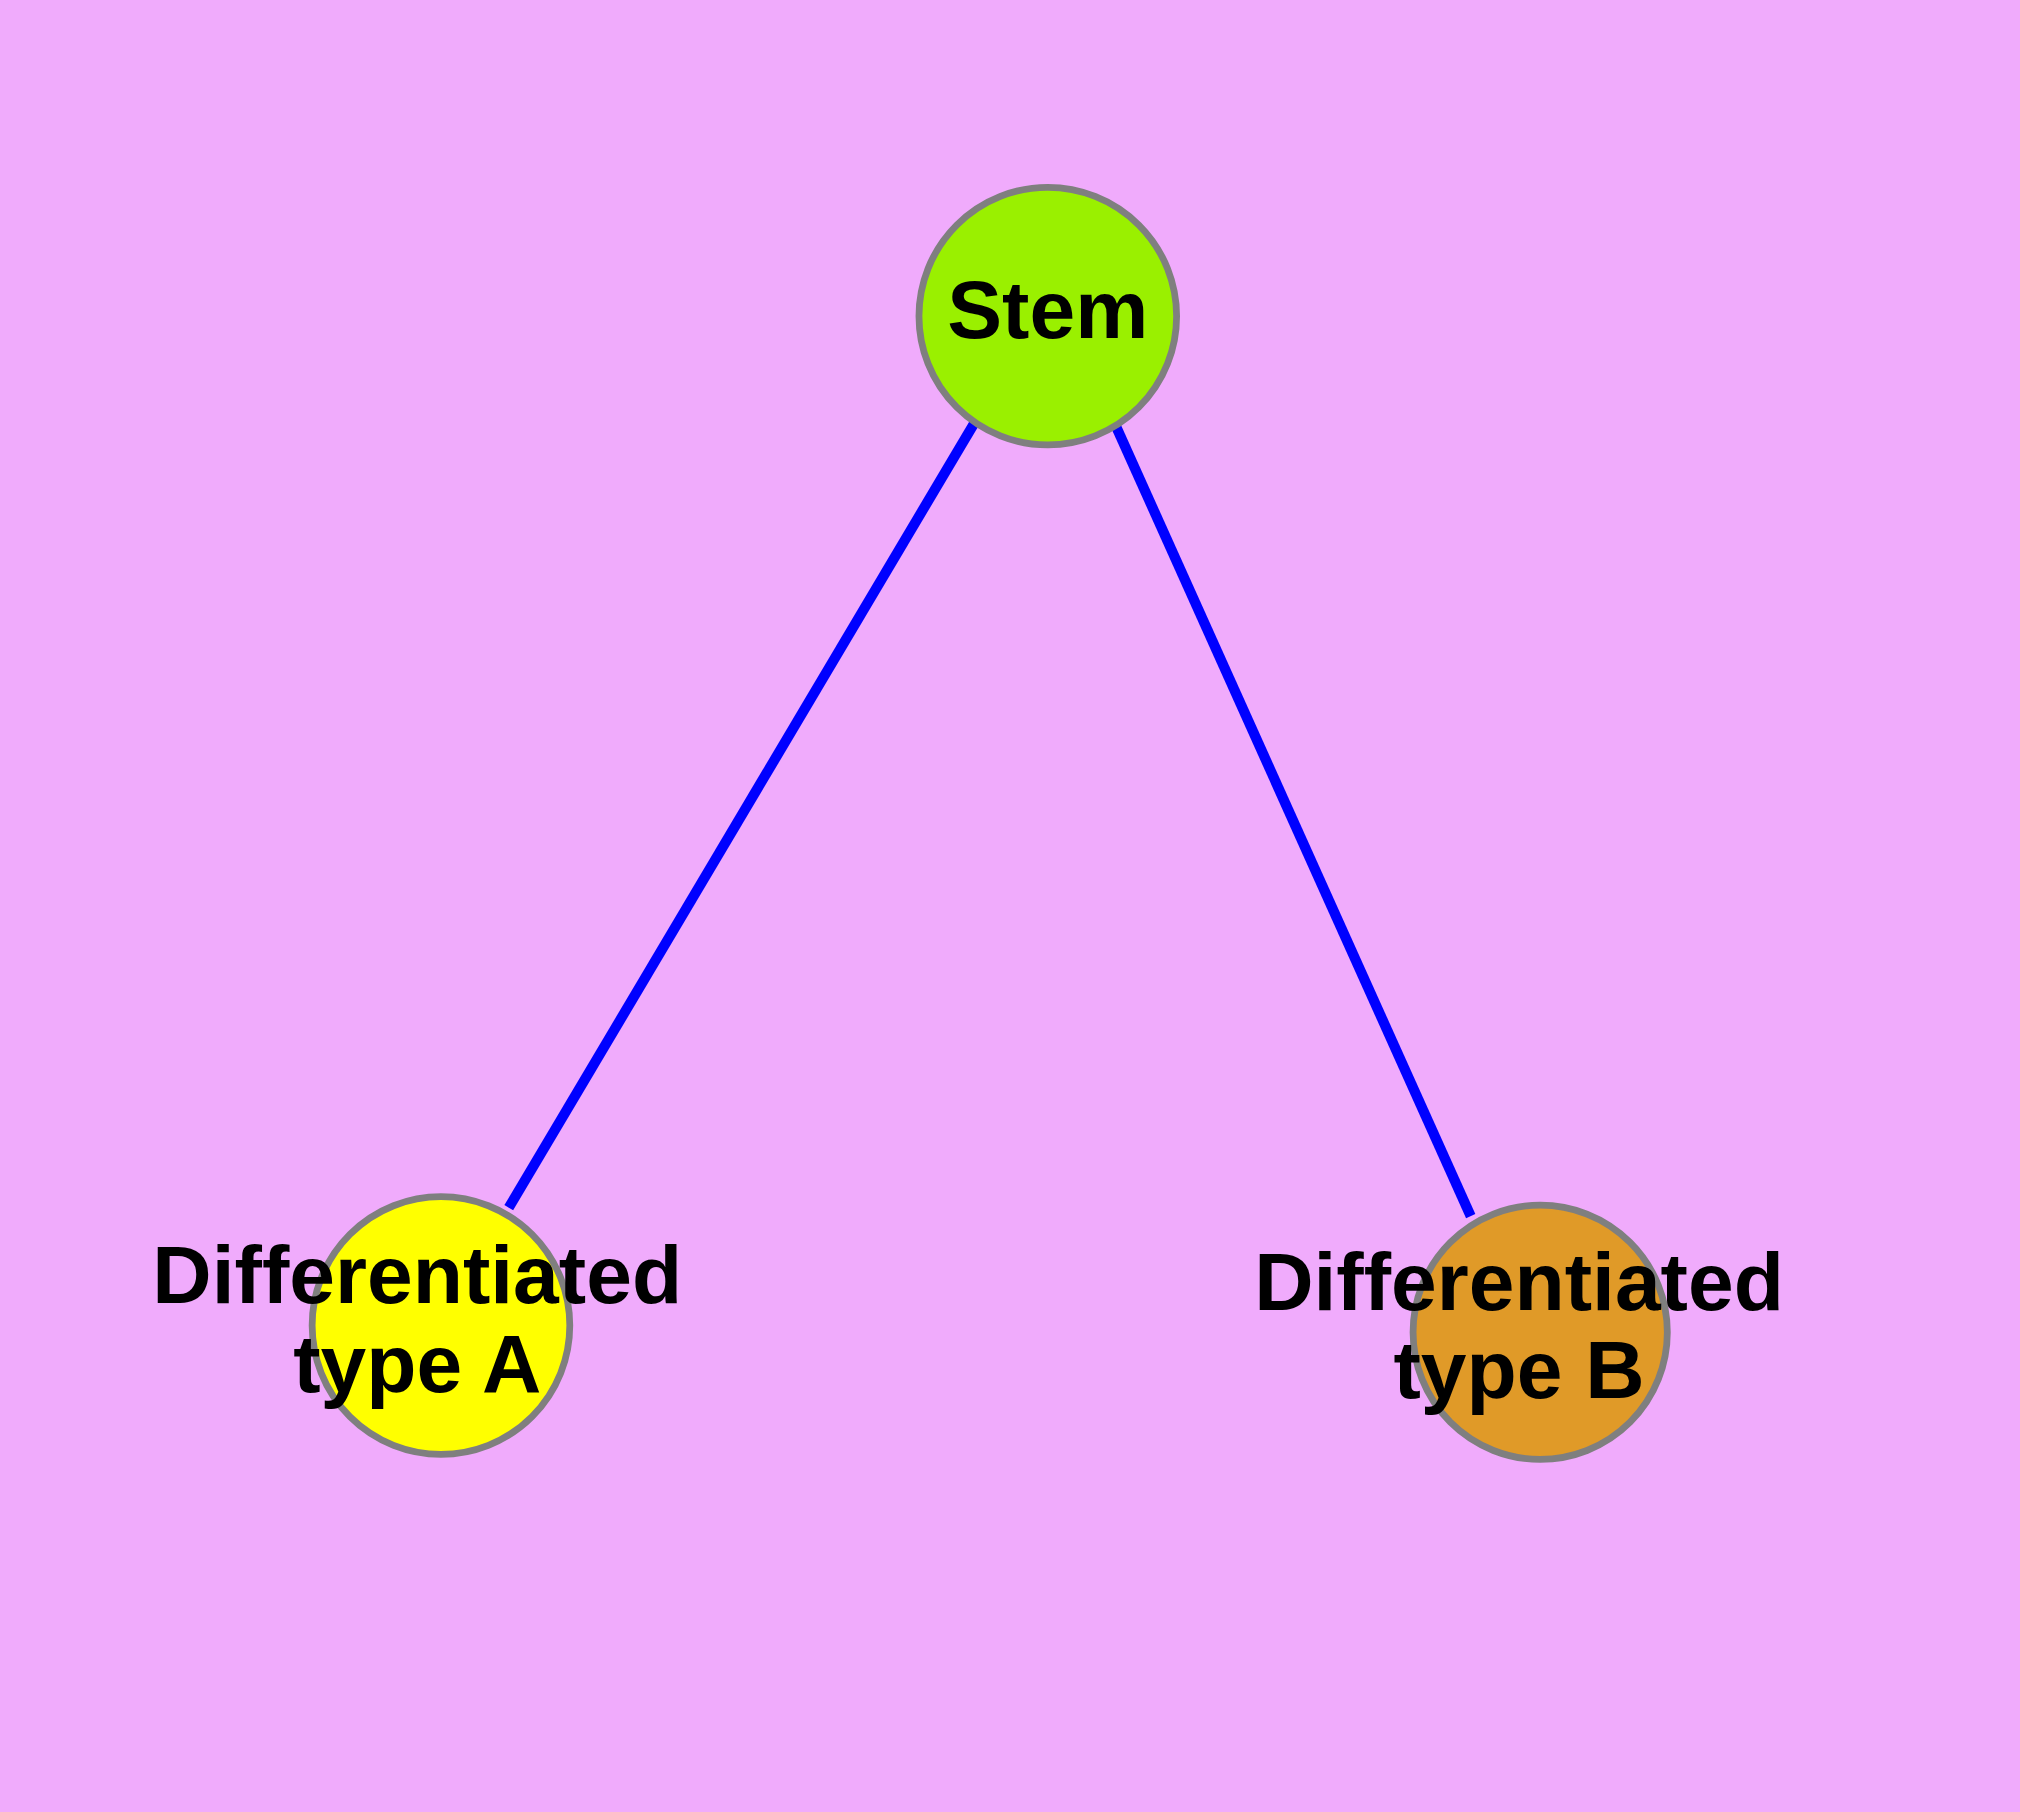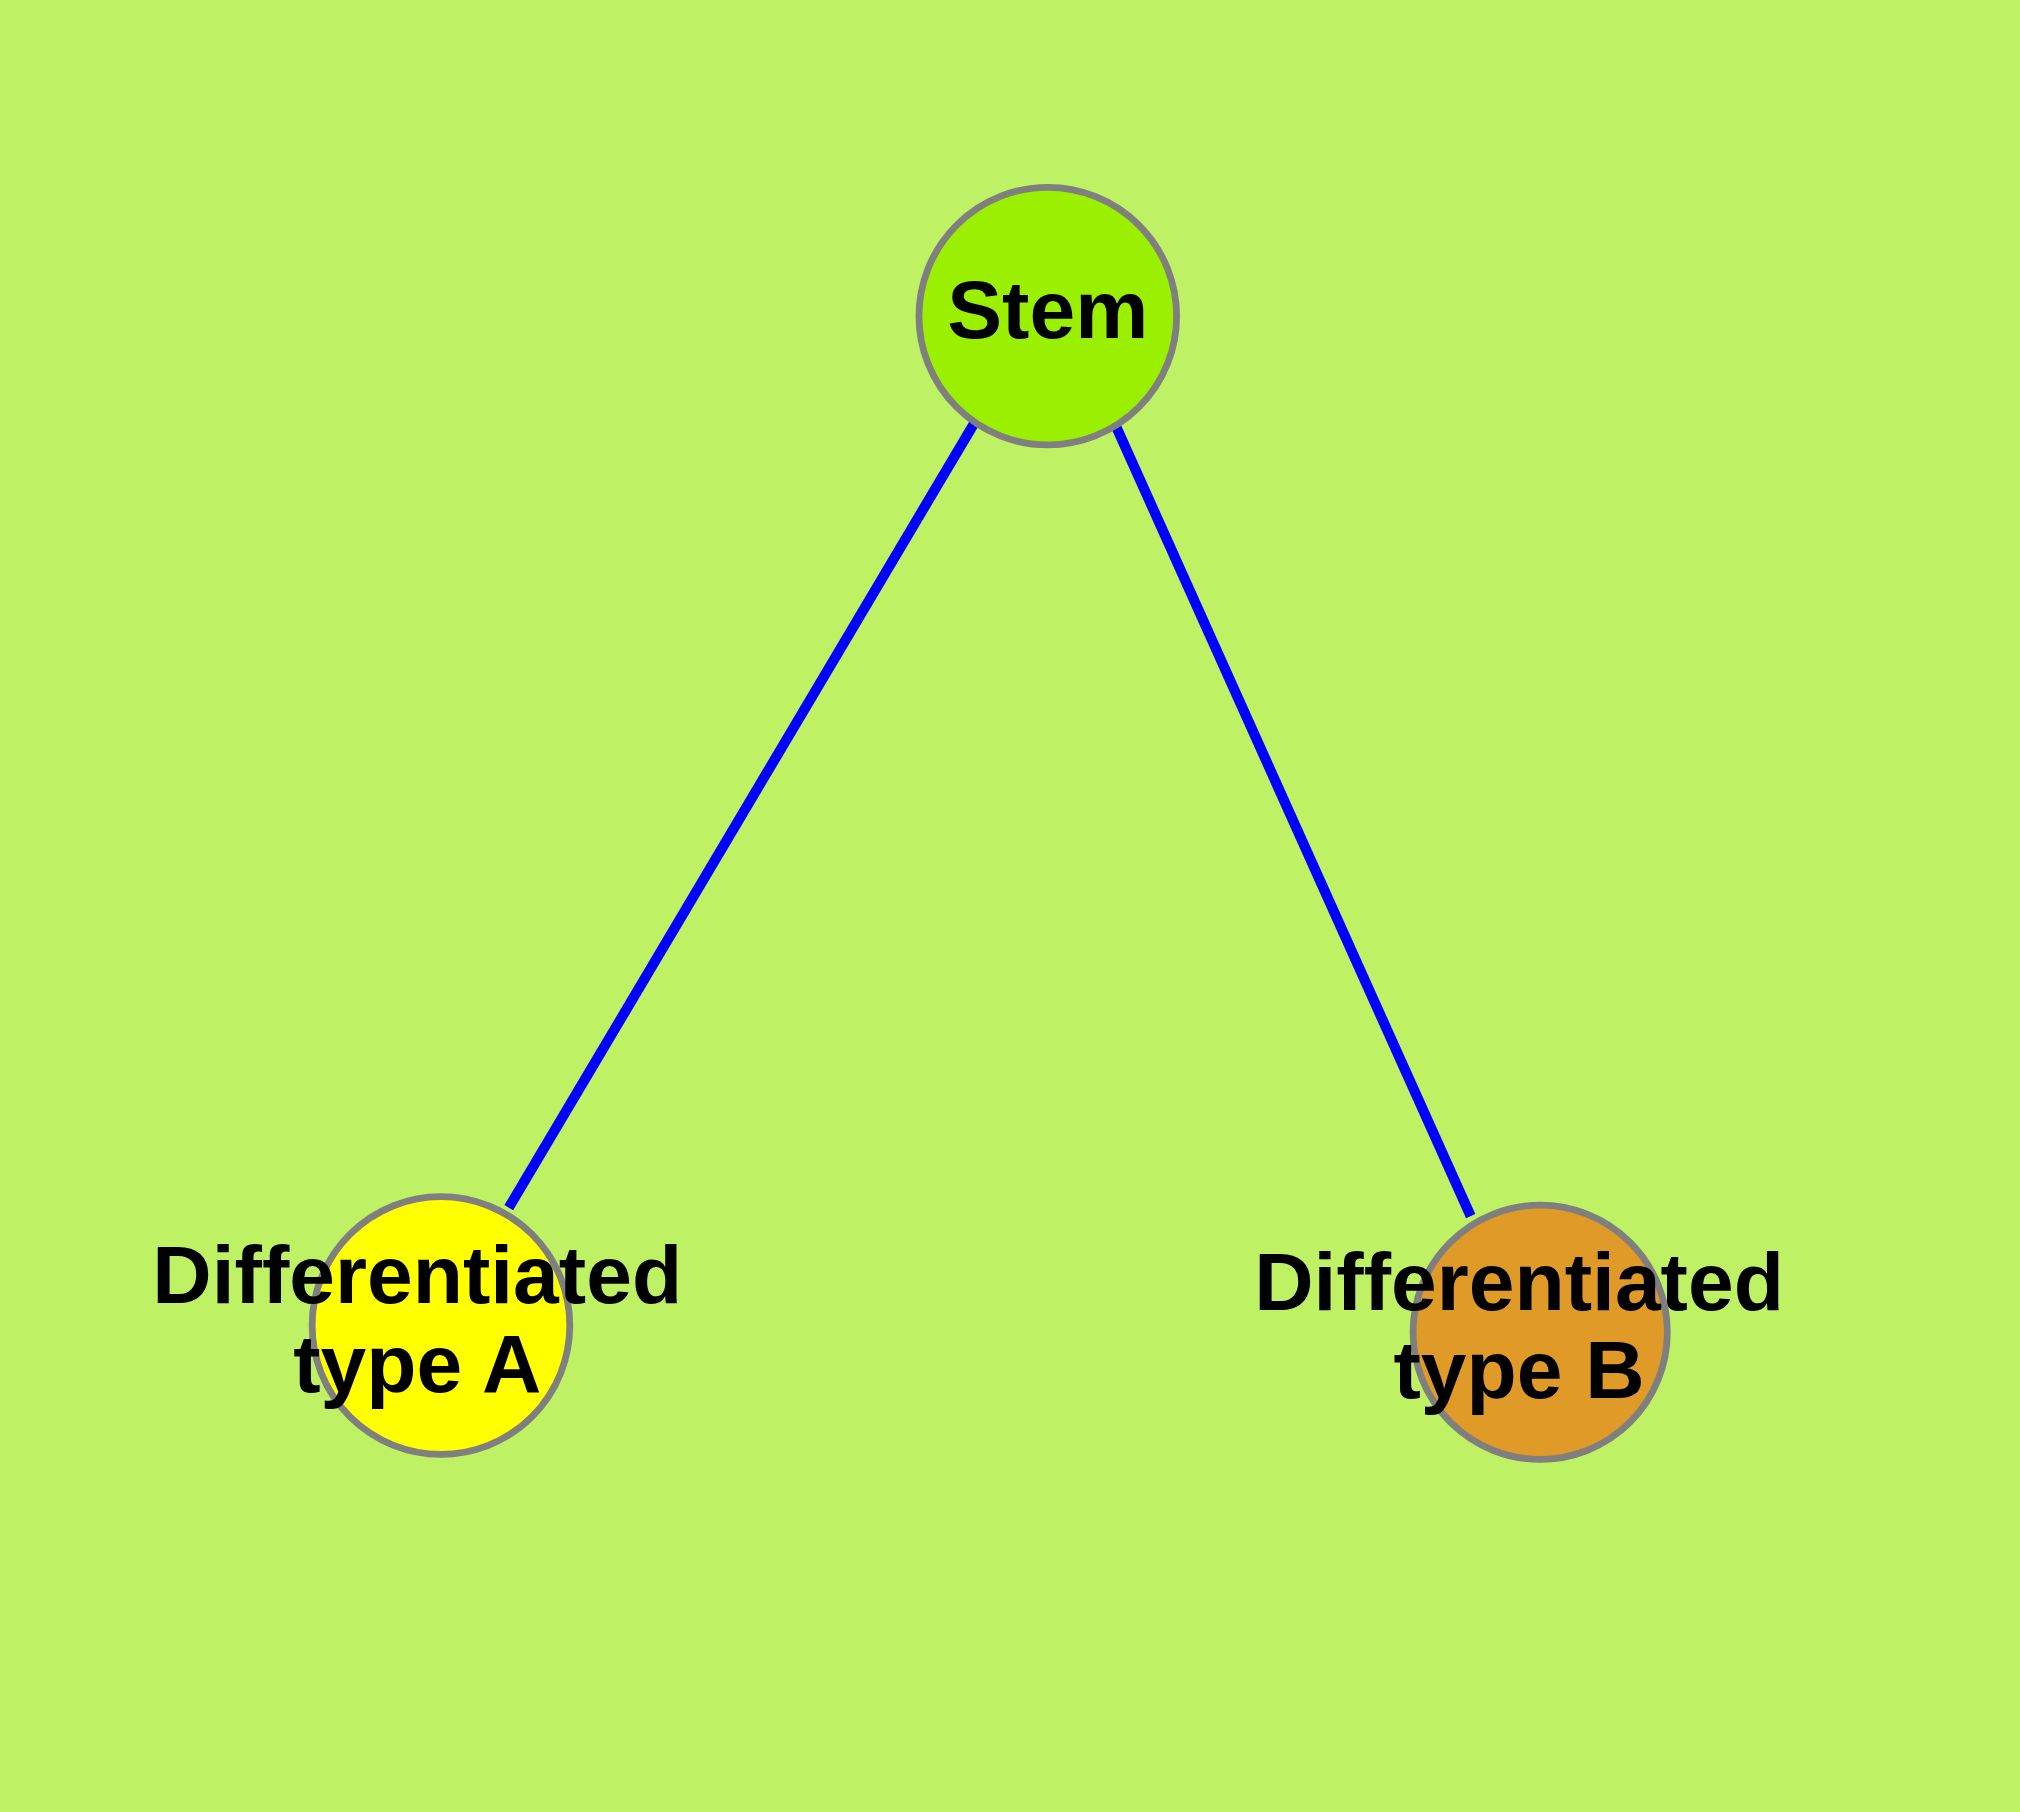--- a/index.html
+++ b/index.html
@@ -49,21 +49,21 @@
     fill: #000000;
     text-anchor: middle;
     dominant-baseline: middle;
   }
 
   .node-label-lg { font-size: 97px; }
 </style>
 </head>
 <body style="width: 2021px; height: 1812px;">
 
-<div id="graph-canvas" style="width: 2021px; height: 1812px; background: #bef264;">
+<div id="graph-canvas" style="width: 2021px; height: 1812px; background: #f0abfc;">
   <svg id="graph-svg" viewBox="0 0 2384 2138" xmlns="http://www.w3.org/2000/svg" style="width: 2021px; height: 1812px;">
 
     <g>
       <line class="graph-edge" x1="1150" y1="498" x2="600" y2="1425" stroke="#0000ff" stroke-width="12"></line>
       <line class="graph-edge" x1="1312" y1="493" x2="1735" y2="1435" stroke="#0000ff" stroke-width="12"></line>
     </g>
 
     <g>
       <circle class="node-circle" cx="1236" cy="373" r="152" fill="#9af000" stroke="#7f7f7f" stroke-width="8"></circle>
       <circle class="node-circle" cx="520" cy="1564" r="152" fill="#ffff00" stroke="#7f7f7f" stroke-width="8"></circle>

